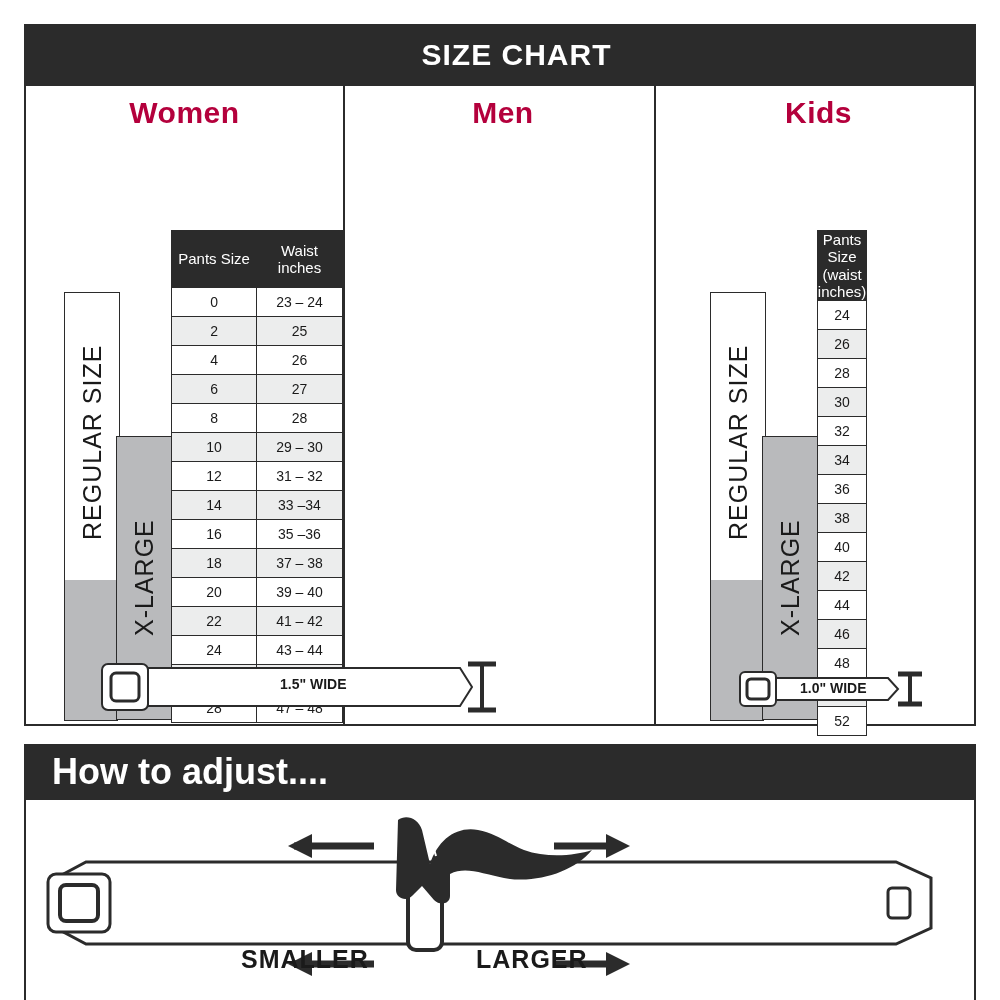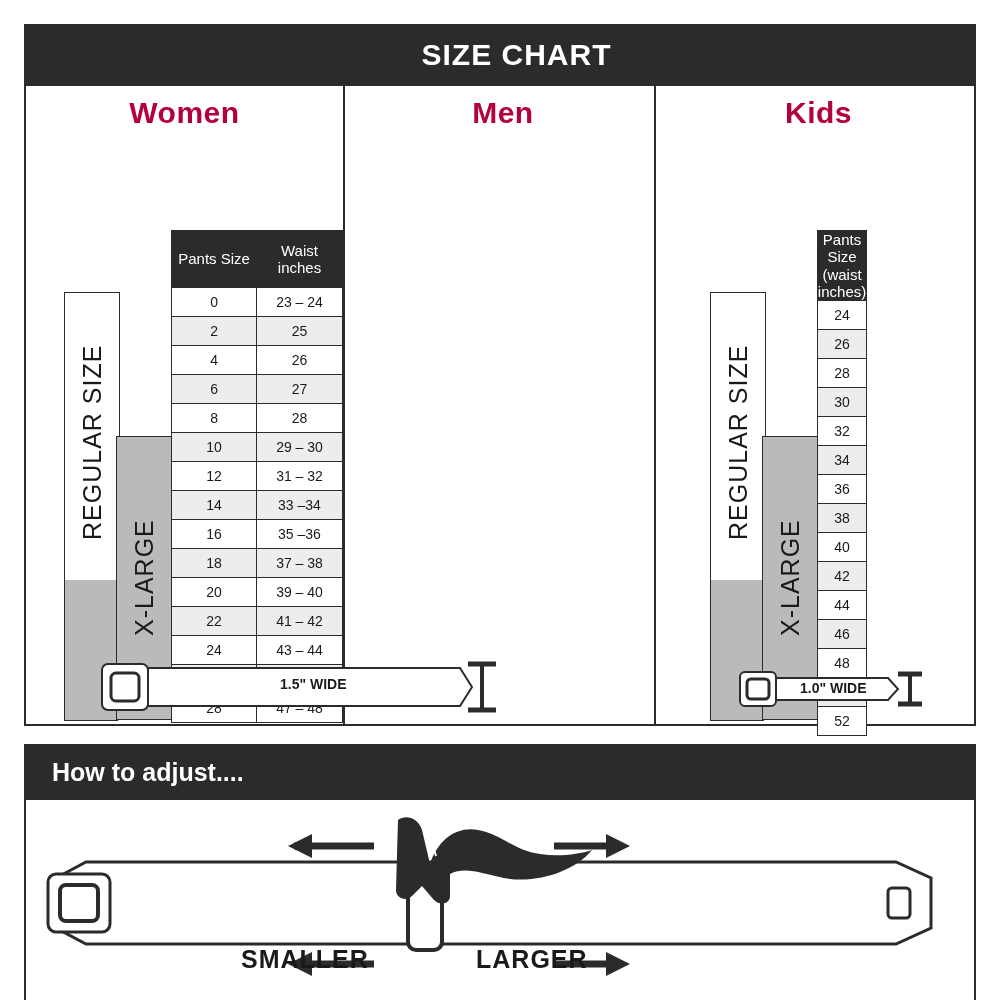--- a/index.html
+++ b/index.html
@@ -100,21 +100,21 @@
   .belt-w{left:100px;top:652px;}
   .belt-k{left:738px;top:660px;}
   .belt-label{font-size:14px;font-weight:bold;}
   
   .howto-bar{
     background:#2b2b2b;color:#ffffff;height:56px;
     display:flex;align-items:center;
     padding-left:28px;
     margin-top:18px;
   }
-  .howto-bar .t{font-size:25px;font-weight:bold;}
+  .howto-bar .t{font-size:36px;font-weight:bold;}
   .howto-box{
     border:2px solid #2b2b2b;border-top:none;
     height:212px;position:relative;box-sizing:border-box;
     background:#ffffff;
   }
   .adj-word{
     position:absolute;font-size:25px;font-weight:bold;letter-spacing:1px;
   }
   .adj-smaller{left:215px;top:145px;}
   .adj-larger{left:450px;top:145px;}

